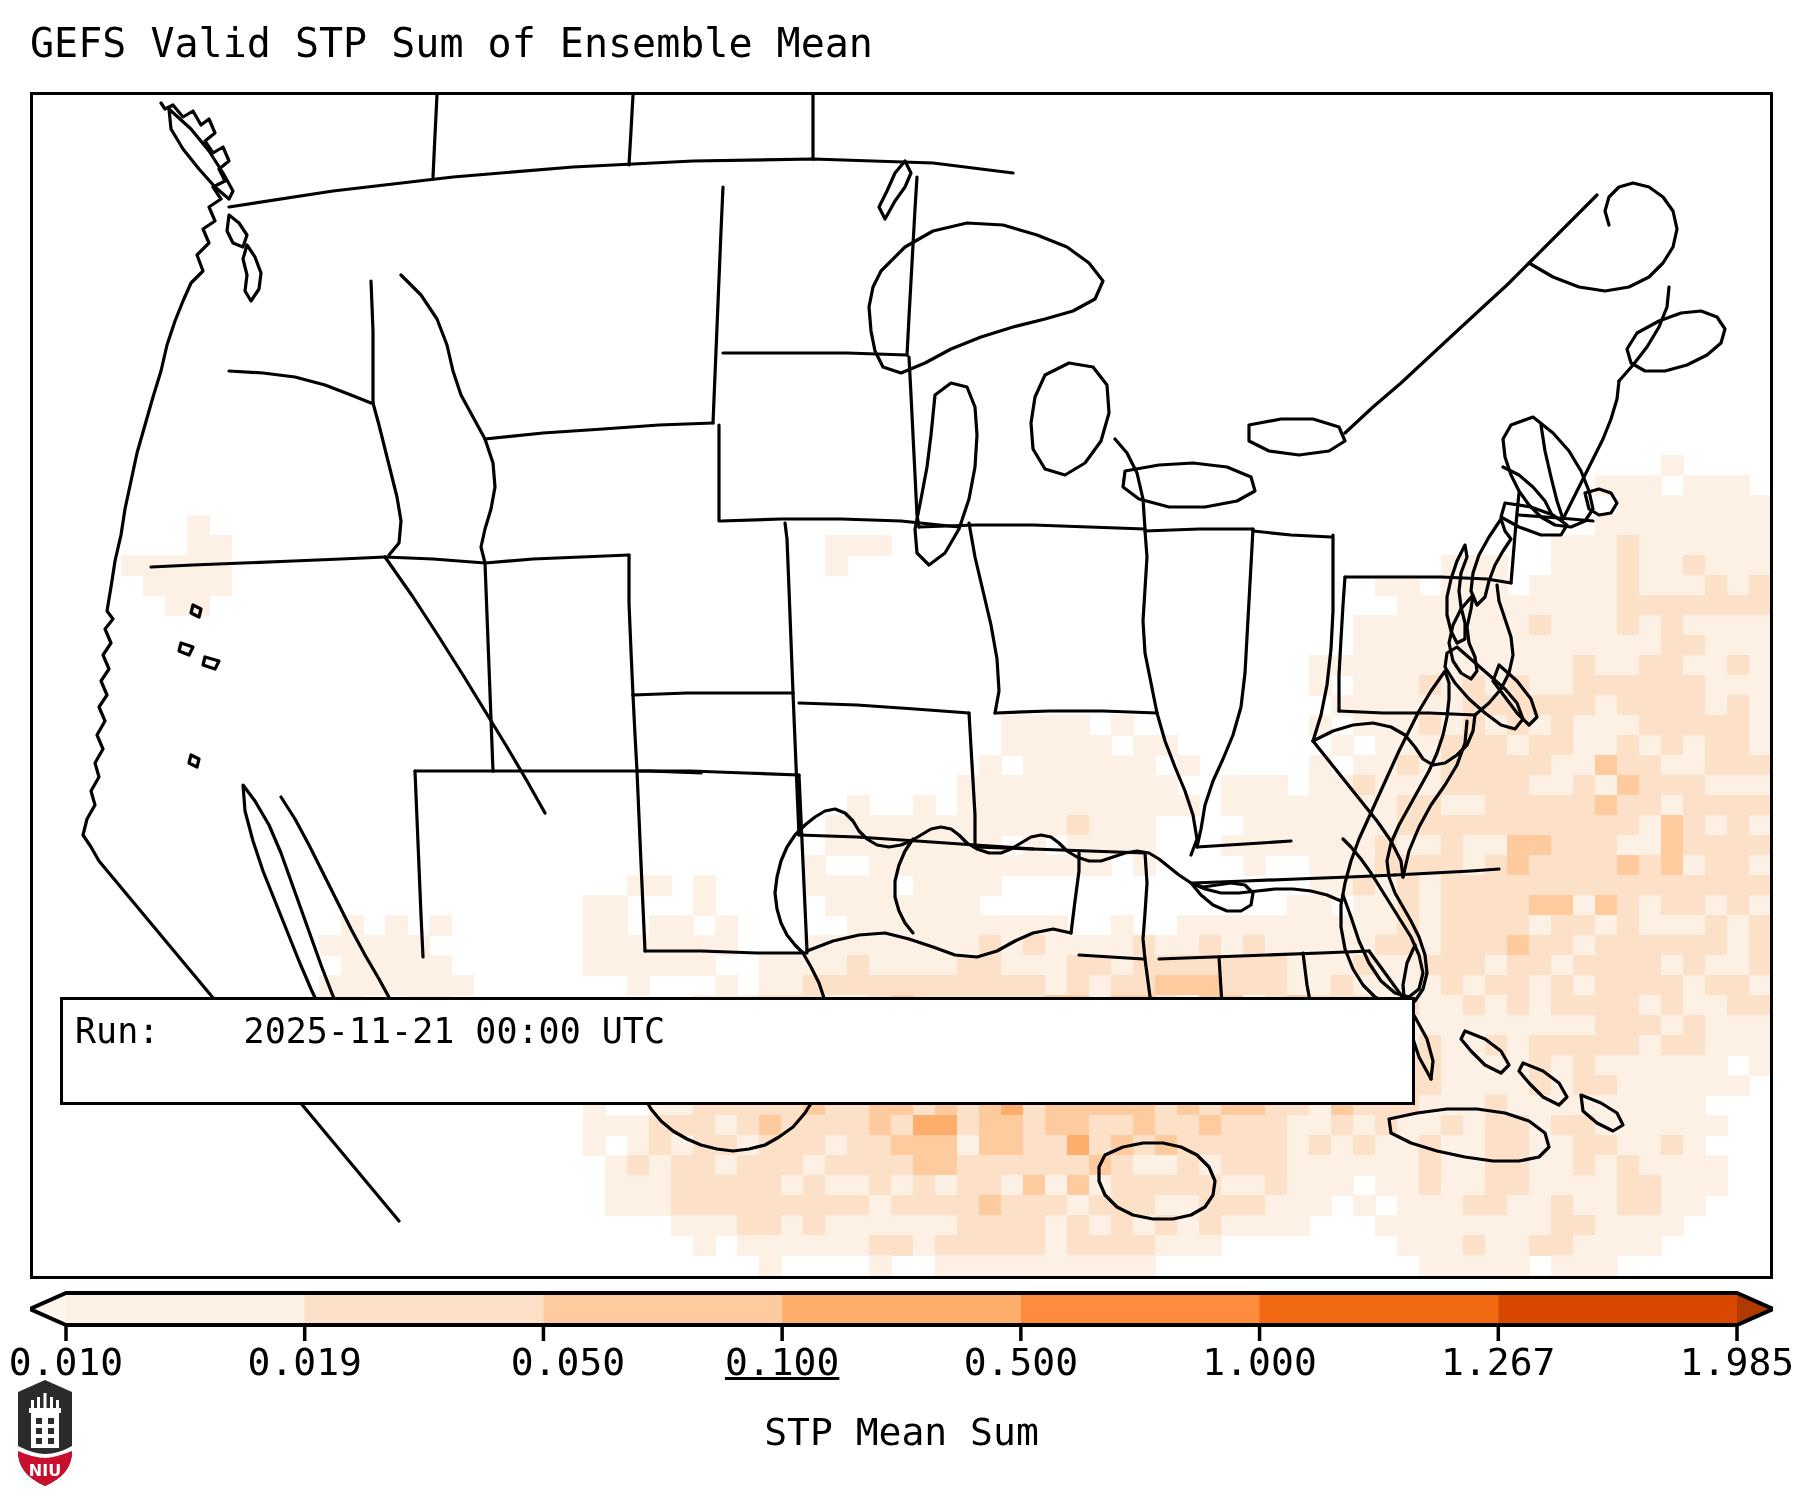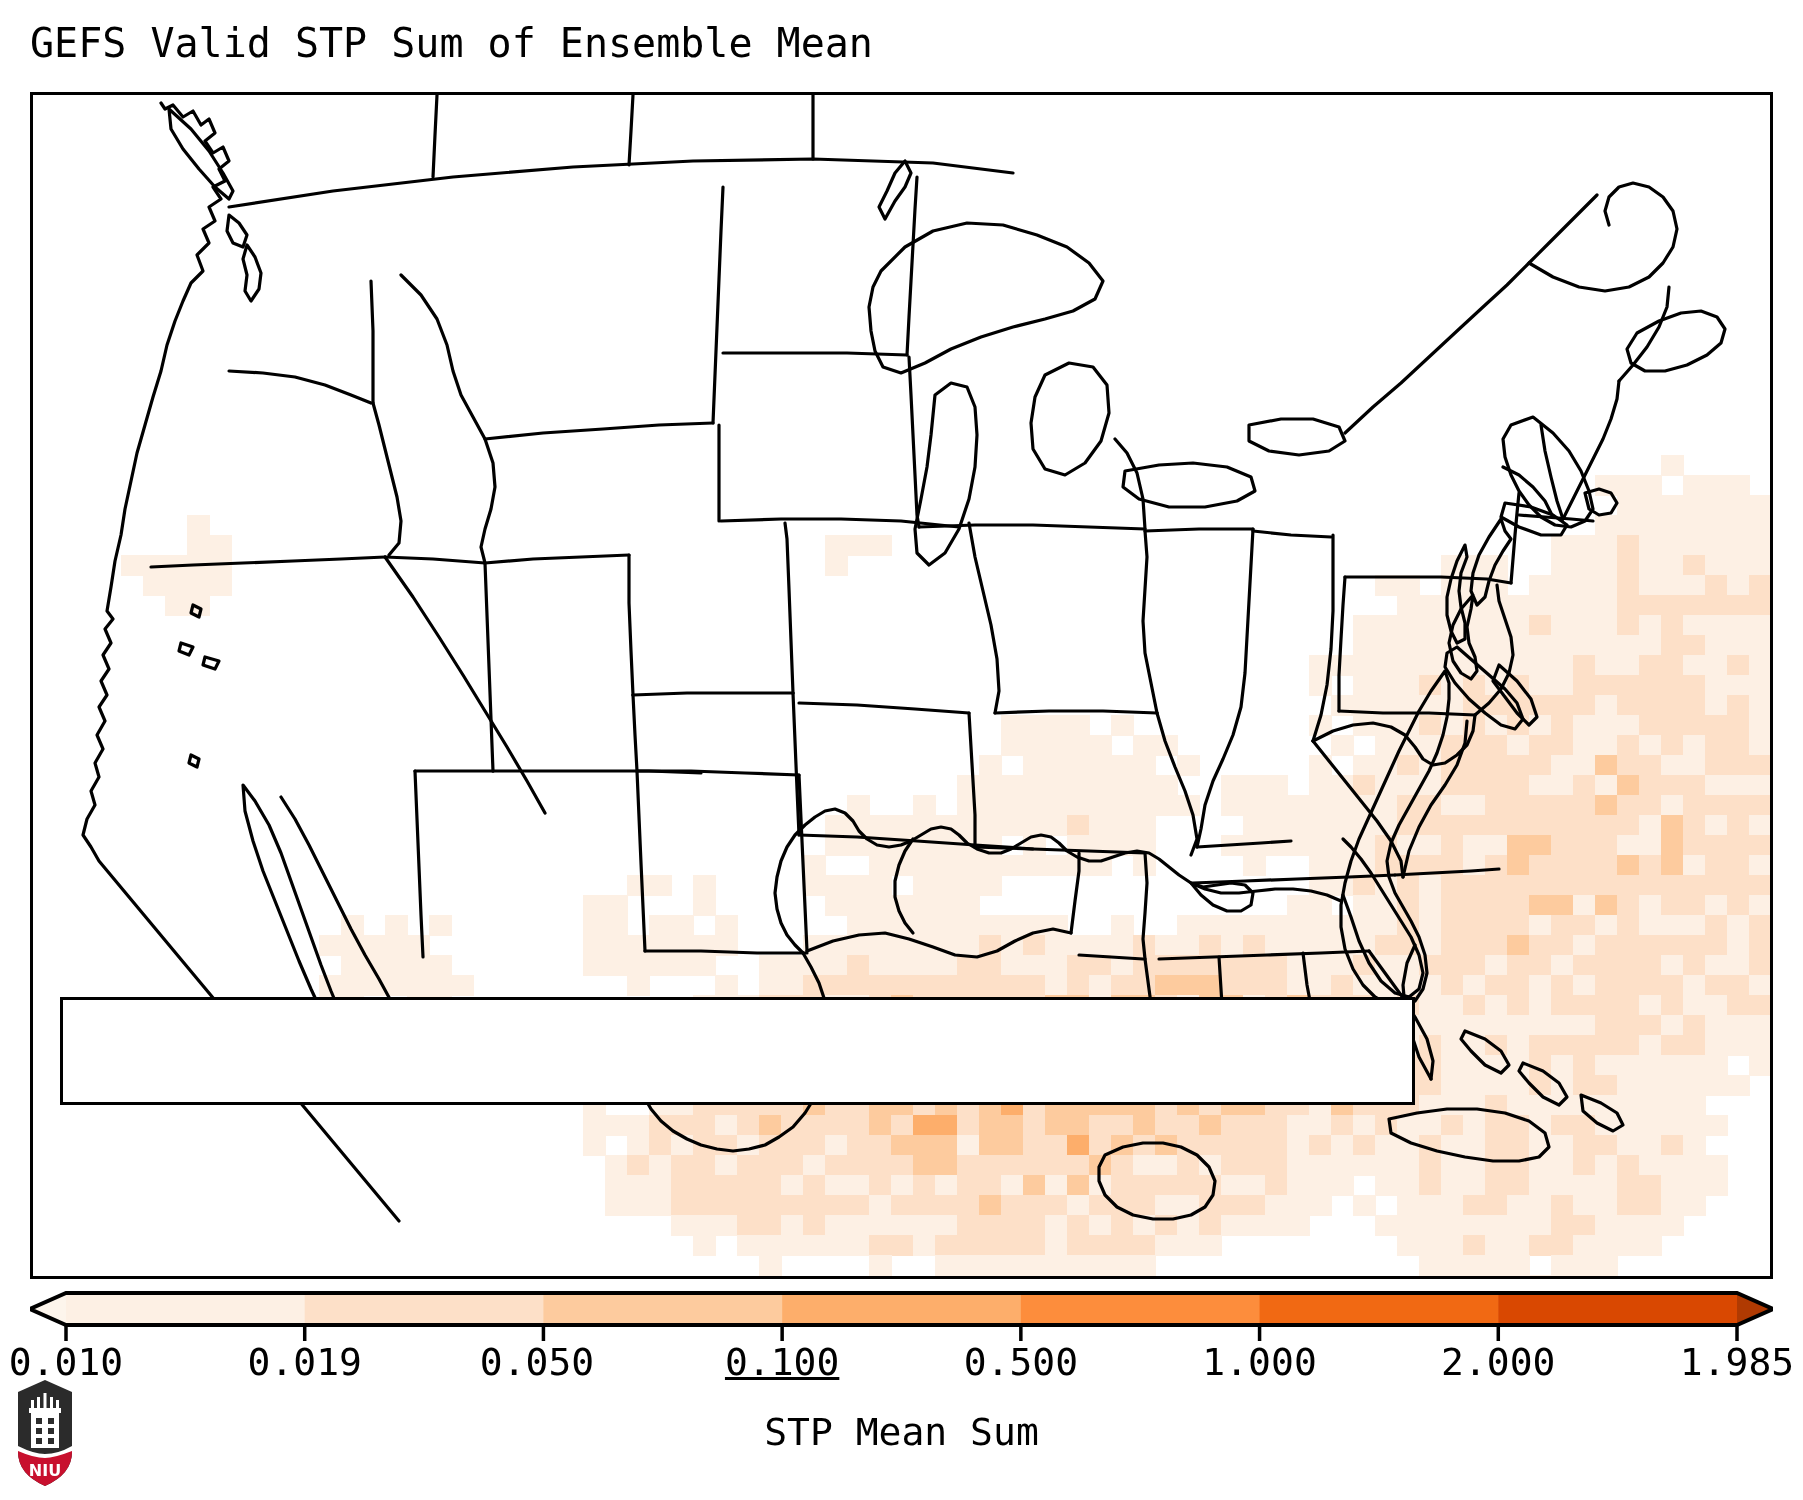--- a/index.html
+++ b/index.html
@@ -1751,20 +1751,21 @@
       <path d="M1486,420 L1512,422 L1538,424 L1560,426"></path>
       <path d="M1530,424 L1540,404 L1550,384 L1560,364 L1570,344
         L1578,324 L1584,304 L1586,286"></path>
       <path d="M1586,286 L1600,270 L1614,252 L1626,232
         L1634,212 L1636,192"></path>
     </g>
   </svg>
 </div>
 
 <div id="annotation-box">
+  <div class="anno-line">Run:    2025-11-21 00:00 UTC</div>
 </div>
 
 <div id="colorbar-wrap">
   <svg id="colorbar-svg" width="1743" height="60" viewBox="0 0 1743 60">
     <g id="cbar-bands">
         <path d="M36,8 L36,40 L0,24 Z" fill="#fdf5ec"></path>
         <rect x="36" y="8" width="239.31428571428572" height="32" fill="#fdf0e4"></rect>
         <rect x="274.7142857142857" y="8" width="239.31428571428572" height="32" fill="#fde0c8"></rect>
         <rect x="513.4285714285714" y="8" width="239.31428571428572" height="32" fill="#fdcb9e"></rect>
         <rect x="752.1428571428571" y="8" width="239.31428571428572" height="32" fill="#fdae6b"></rect>
@@ -1785,25 +1786,25 @@
         <line x1="1229.5714285714287" y1="40" x2="1229.5714285714287" y2="56" stroke="#000000" stroke-width="3.5"></line>
         <line x1="1468.2857142857142" y1="40" x2="1468.2857142857142" y2="56" stroke="#000000" stroke-width="3.5"></line>
         <line x1="1707" y1="40" x2="1707" y2="56" stroke="#000000" stroke-width="3.5"></line>
       </g>
   </svg>
 </div>
 
 <div id="cbar-ticklabels">
     <div class="cbar-tick-label" style="left: 36px;">0.010</div>
     <div class="cbar-tick-label" style="left: 274.714px;">0.019</div>
-    <div class="cbar-tick-label" style="left: 507px;">0.050</div>
+    <div class="cbar-tick-label" style="left: 538px;">0.050</div>
     <div class="cbar-tick-label" style="left: 752.143px; text-decoration: underline;">0.100</div>
     <div class="cbar-tick-label" style="left: 990.857px;">0.500</div>
     <div class="cbar-tick-label" style="left: 1229.57px;">1.000</div>
-    <div class="cbar-tick-label" style="left: 1468.29px;">2.000</div>
+    <div class="cbar-tick-label" style="left: 1468.29px;">1.267</div>
     <div class="cbar-tick-label" style="left: 1707px;">1.985</div>
   </div>
 
 <div id="cbar-axis-label">STP Mean Sum</div>
 
 <div id="niu-logo">
   <svg viewBox="0 0 62 110" width="62" height="110">
     <path d="M4,14 L31,2 L58,14 L58,74 Q58,96 31,108 Q4,96 4,74 Z" fill="#2b2b2b"></path>
     <path d="M4,70 Q20,78 31,78 Q44,78 58,70 L58,74 Q58,96 31,108 Q4,96 4,74 Z" fill="#c8102e"></path>
     <path d="M4,68 Q20,76 31,76 Q44,76 58,68 L58,73 Q40,80 31,80 Q20,80 4,73 Z" fill="#ffffff"></path>

